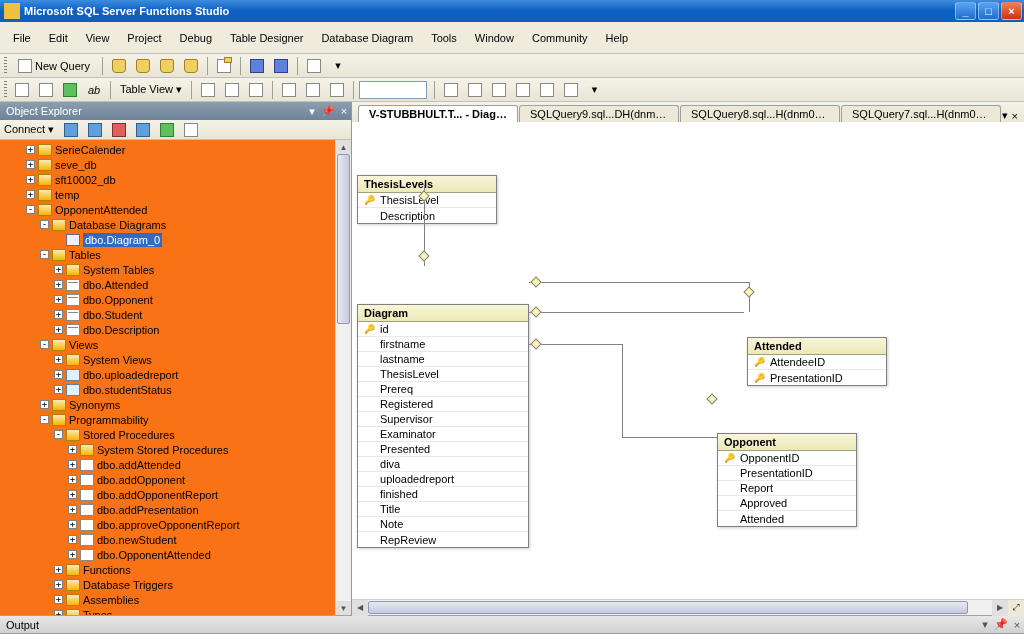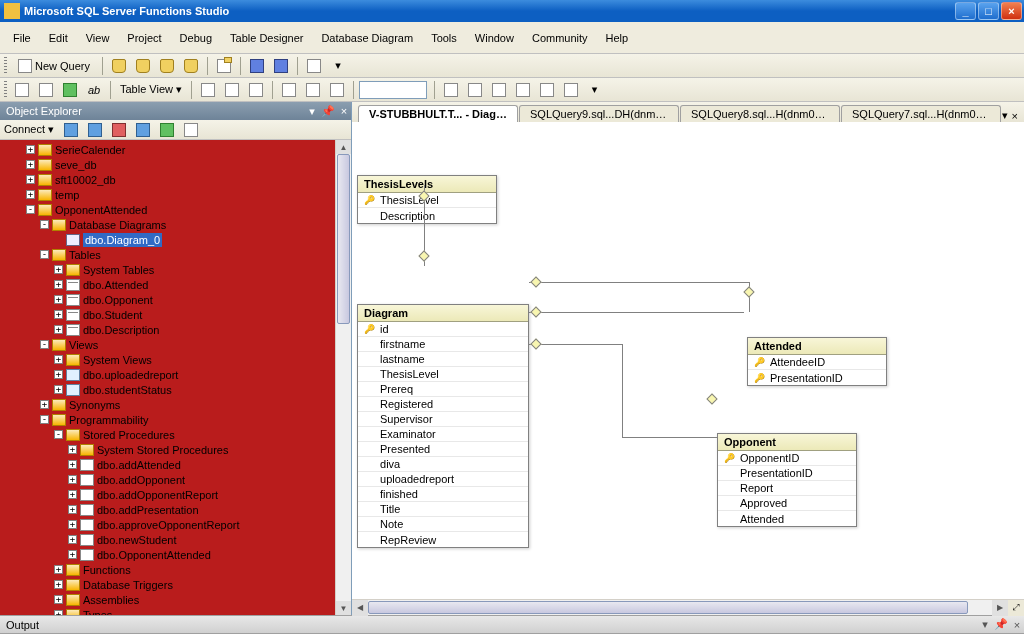--- a/index.html
+++ b/index.html
@@ -18,21 +18,21 @@
 
 .toolbar { height: 24px; background: linear-gradient(to bottom, #f5f3e8, #e8e5d5); display: flex; align-items: center; padding-left: 4px; gap: 2px; border-bottom: 1px solid #c0c0c0; position: relative; }
 .toolbar .grip { width: 3px; height: 18px; background: repeating-linear-gradient(to bottom, #808080 0 1px, transparent 1px 3px); margin-right: 2px; }
 .tbtn { width: 22px; height: 20px; display: flex; align-items: center; justify-content: center; border: 1px solid transparent; cursor: default; }
 .newquery { display: inline-flex; align-items:center; padding: 0 6px; height: 20px; border: 1px solid transparent; gap:3px; }
 .newquery .nq-icon { width:14px; height:14px; background:#fff; border:1px solid #888; }
 .sep { width:1px; height:18px; background:#a0a090; margin:0 3px; }
 .tableview-label { padding:0 4px; }
 
 .workspace { display: flex; height: 513px; }
-.obj-explorer { width: 370px; display:flex; flex-direction:column; background:#b91c1c; border-right:1px solid #7f9db9; }
+.obj-explorer { width: 370px; display:flex; flex-direction:column; background:#f97316; border-right:1px solid #7f9db9; }
 .panel-title { height:18px; background: linear-gradient(to bottom,#8b9eb0,#6e8398); color:white; display:flex; align-items:center; padding-left:6px; }
 .panel-title .spacer { flex:1; }
 .panel-title .pbtn { width:14px; height:14px; display:flex; align-items:center; justify-content:center; color:#fff; margin-left:2px; cursor:default;}
 .connect-bar { height:20px; background:linear-gradient(to bottom,#f5f3e8,#e8e5d5); display:flex; align-items:center; padding-left:4px; border-bottom:1px solid #c0c0c0; gap:2px; }
 .connect-bar .label { padding-right:4px; }
 
 .tree-wrap { flex:1; position:relative; overflow:hidden; }
 .tree { padding: 2px 0 2px 4px; line-height:14px; color:#000; overflow-y:auto; height:100%; }
 .tree-scroll { width:16px; position:absolute; right:0; top:0; bottom:0; background:#f0f0f0; border-left:1px solid #d4d0c8; }
 .tree-scroll .thumb { position:absolute; left:1px; right:1px; top:14px; height:170px; background:linear-gradient(to right,#e8e8f0,#c8c8e0); border:1px solid #8899bb; border-radius:2px;}

